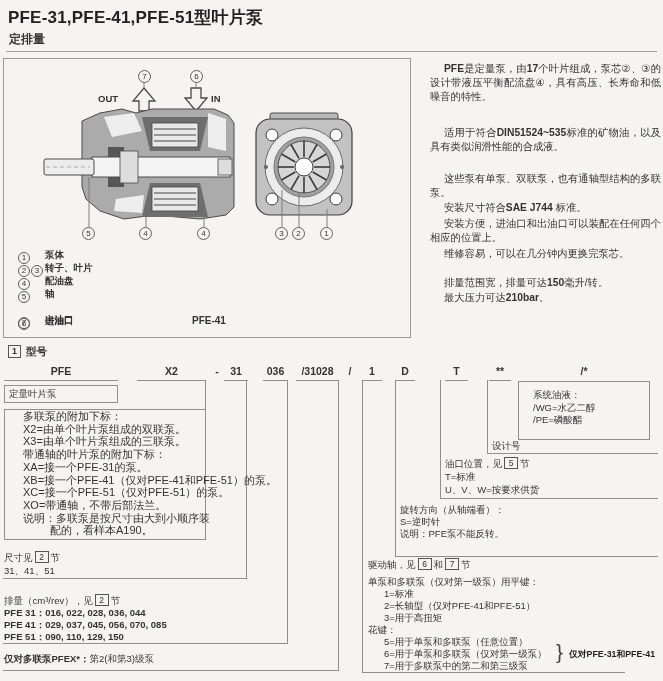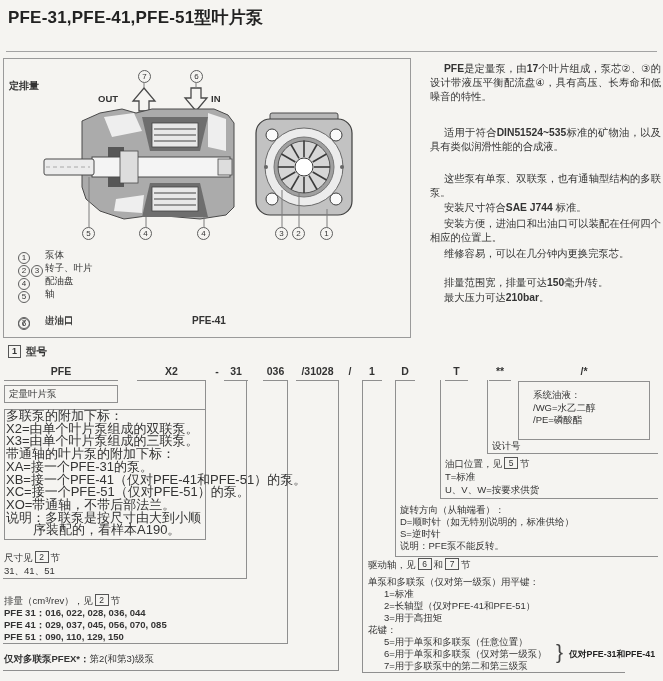--- a/index.html
+++ b/index.html
@@ -2,48 +2,48 @@
 <html><head>
 <meta charset="utf-8">
 <style>
   html,body{margin:0;padding:0;background:#e8e8e6;}
   .page{position:relative;width:663px;height:681px;background:#f5f4f1;
         font-family:"Liberation Sans","DejaVu Sans",sans-serif;color:#2e2e2e;overflow:hidden;}
   .vl{position:absolute;width:1px;background:#8f8f8f;}
   .hl{position:absolute;height:1px;background:#8f8f8f;}
   .box{position:absolute;border:1px solid #909090;background:transparent;}
   .title{position:absolute;left:8px;top:6px;font-size:17px;font-weight:bold;color:#222;letter-spacing:.2px;}
-  .subtitle{position:absolute;left:9px;top:31px;font-size:10px;font-weight:bold;color:#333;margin-top:48px;}
+  .subtitle{position:absolute;left:9px;top:31px;font-size:12px;font-weight:bold;color:#333;}
   .rule{position:absolute;left:6px;top:51px;width:651px;height:1px;background:#a3a3a3;}
   
   .desc{position:absolute;left:430px;top:60px;width:231px;}
   .desc p{position:absolute;left:0;width:231px;margin:0;font-size:10.3px;line-height:14px;
           text-indent:14px;text-align:justify;color:#333;}
   .b{font-weight:bold;}
   
   .figbox{position:absolute;left:3px;top:58px;width:406px;height:278px;border:1px solid #9a9a9a;}
   .co{position:absolute;width:13px;height:13px;box-sizing:border-box;border:1px solid #5f5f5f;border-radius:50%;
       font-size:8px;line-height:11px;text-align:center;color:#333;background:#f5f4f1;}
   .flow{position:absolute;top:34px;font-size:9.5px;font-weight:bold;color:#333;}
   .legend-row{position:absolute;font-size:9.5px;color:#333;white-space:nowrap;}
   .lco{display:inline-block;width:12px;height:12px;box-sizing:border-box;border:1px solid #5f5f5f;border-radius:50%;
        font-size:8px;line-height:10px;text-align:center;margin-right:1px;vertical-align:-2px;}
-  .legend-label{display:inline-block;margin-left:14px;}
+  .legend-label{display:inline-block;margin-left:14px;font-weight:bold;}
   .caption{position:absolute;left:188px;top:256px;font-size:10px;font-weight:bold;color:#333;}
   
   .secnum{position:absolute;left:8px;top:345px;width:13px;height:13px;box-sizing:border-box;border:1px solid #555;
           font-size:9px;line-height:11px;text-align:center;font-weight:bold;color:#333;}
   .sectitle{position:absolute;left:26px;top:345px;font-size:10.5px;font-weight:bold;color:#333;}
   .seg{position:absolute;top:365px;height:15px;font-size:10.5px;font-weight:bold;text-align:center;color:#333;}
   .seg.u{border-bottom:1px solid #8f8f8f;}
   .ann{position:absolute;font-size:9.5px;color:#333;line-height:12px;white-space:nowrap;}
   .ann div{white-space:nowrap;}
   .nbox{display:inline-block;border:1px solid #555;min-width:8px;padding:0 2px;text-align:center;
         font-size:8.5px;line-height:10px;margin:0 2px;vertical-align:1px;}
-  .multi-content{position:absolute;left:6px;top:410px;width:196px;font-size:13px;line-height:12.7px;color:#333;}
+  .multi-content{position:absolute;left:23px;top:410px;width:196px;font-size:11px;line-height:12.7px;color:#333;}
   .multi-content div{white-space:nowrap;}
   .multi-content .hang{white-space:normal;padding-left:27px;text-indent:-27px;}
   .ind{padding-left:16px;}
   .brace{position:absolute;left:556px;top:640px;font-size:21px;color:#444;font-weight:normal;}
   .note{position:absolute;left:569px;top:649px;font-size:8.8px;font-weight:bold;color:#222;white-space:nowrap;}
 </style>
 </head>
 <body>
 
 <div class="page">
@@ -245,21 +245,20 @@
     <div>花键：</div>
     <div class="ind">5=用于单泵和多联泵（任意位置）</div>
     <div class="ind">6=用于单泵和多联泵（仅对第一级泵）</div>
     <div class="ind">7=用于多联泵中的第二和第三级泵</div>
   </div>
   <div class="brace">}</div>
   <div class="note">仅对PFE-31和PFE-41</div>
 
   <div class="ann" style="left:400px;top:504px">
     <div>旋转方向（从轴端看）：</div>
-    <div>D=顺时针（如无特别说明的，标准供给）</div>
     <div>S=逆时针</div>
     <div>说明：PFE泵不能反转。</div>
   </div>
 
   <div class="ann" style="left:445px;top:457px;line-height:13px">
     <div><span>油口位置，见</span><span class="nbox">5</span><span>节</span></div>
     <div>T=标准</div>
     <div>U、V、W=按要求供货</div>
   </div>
 

